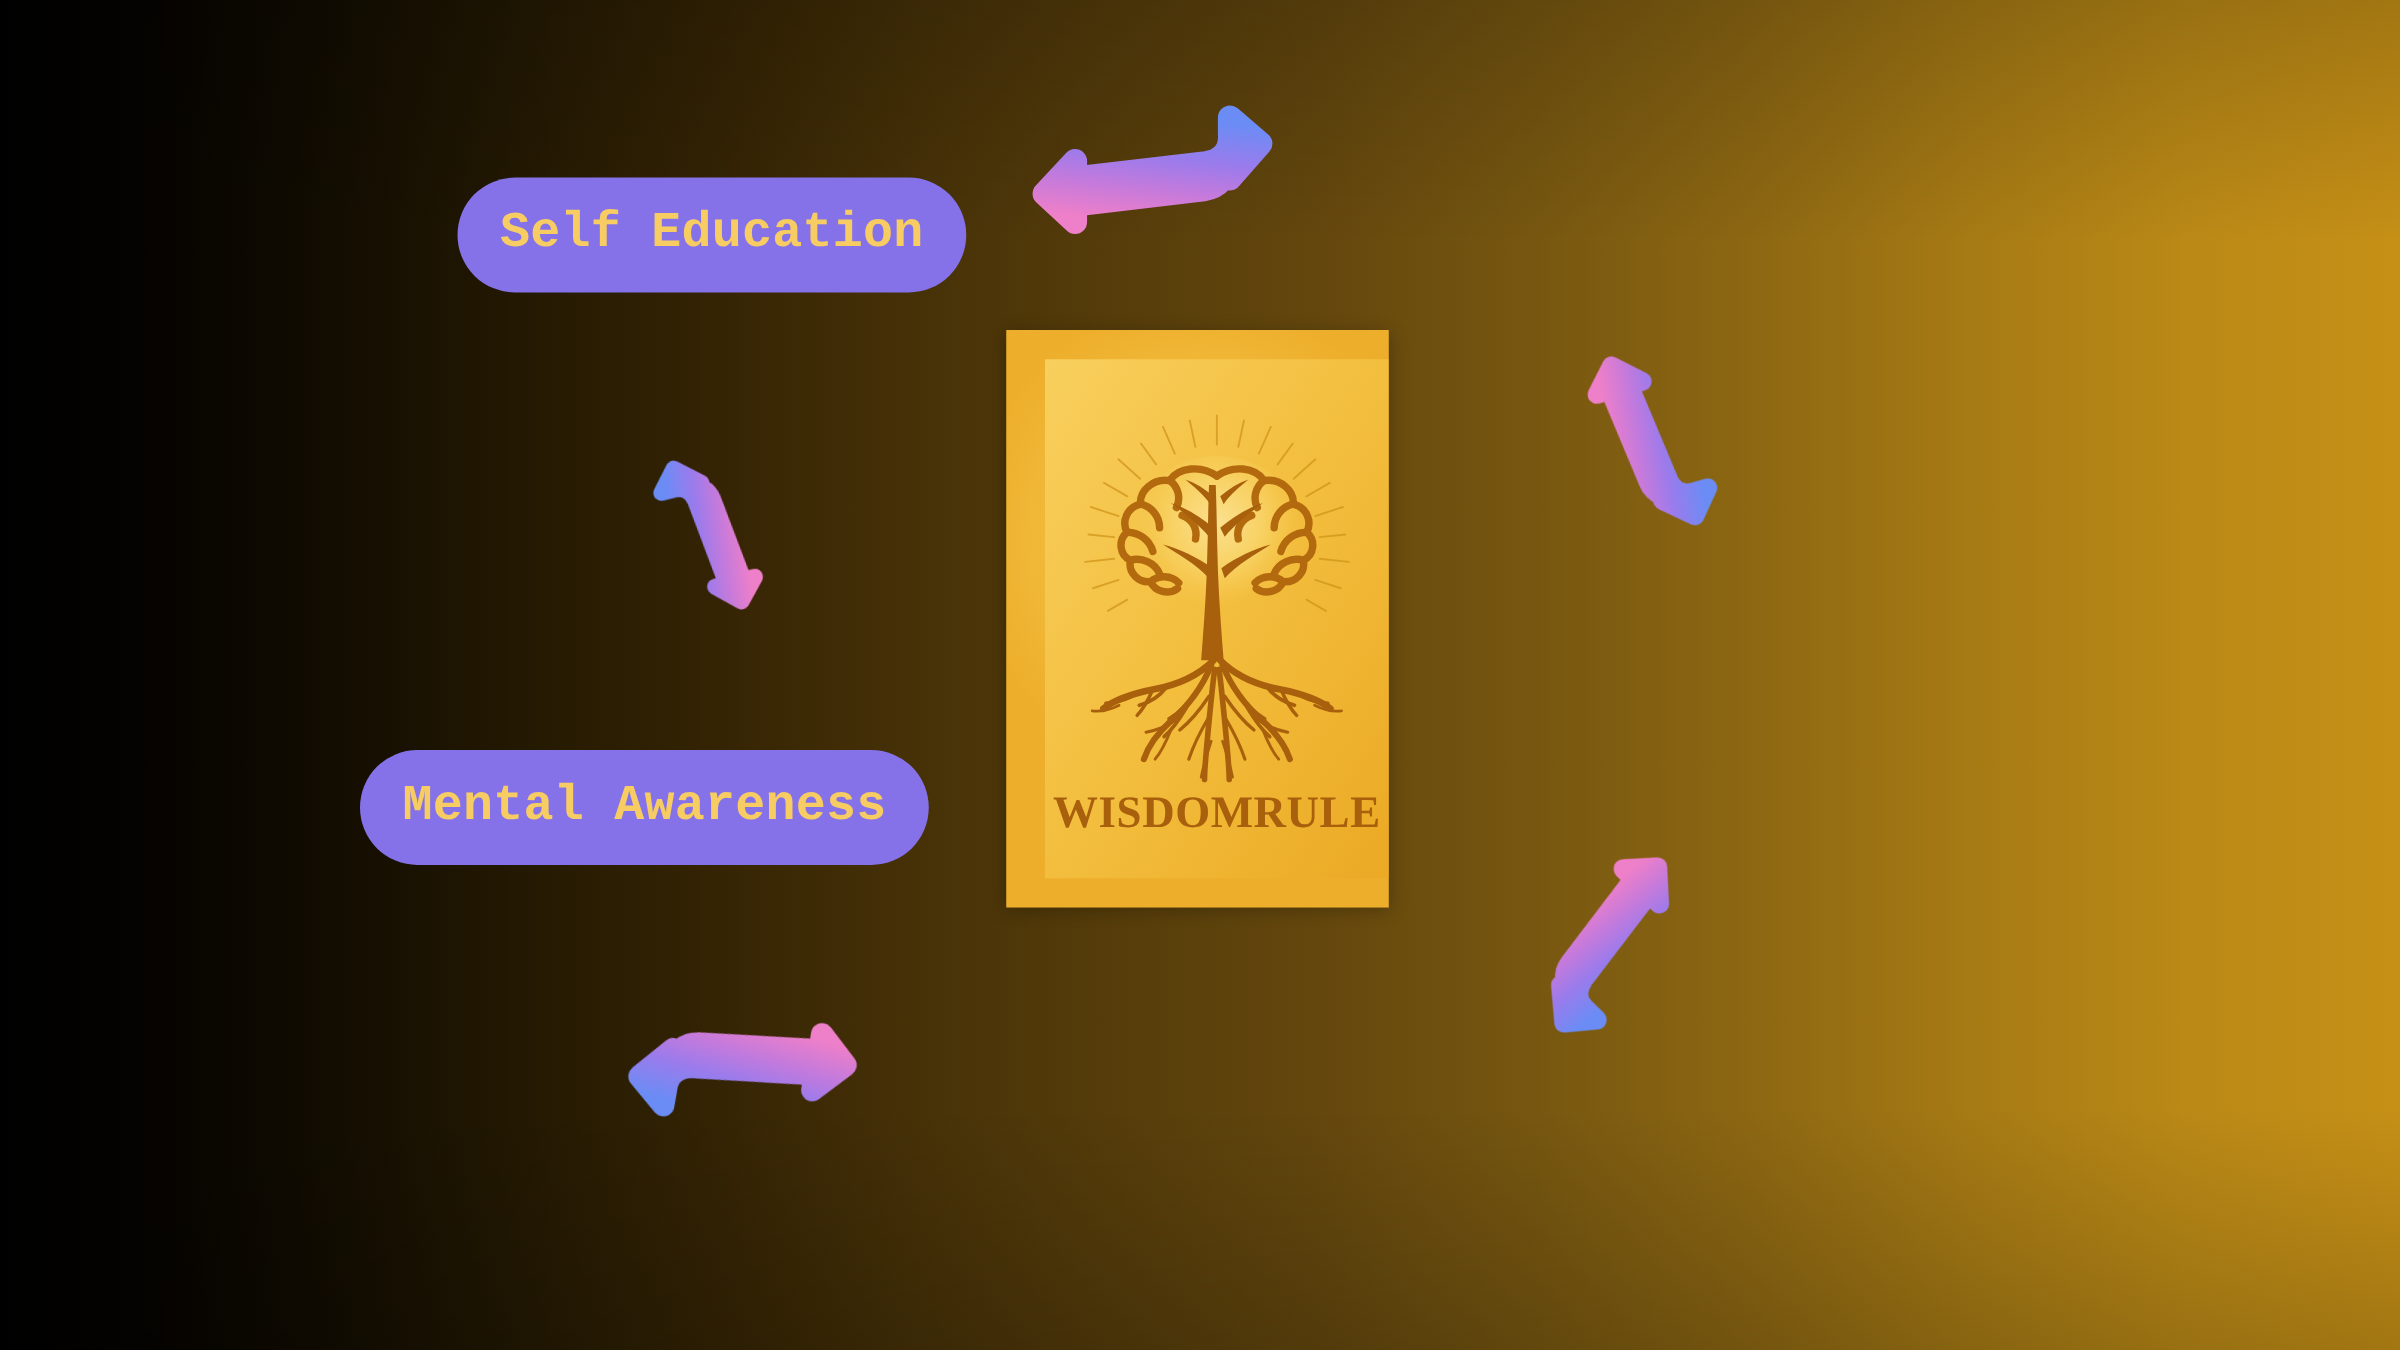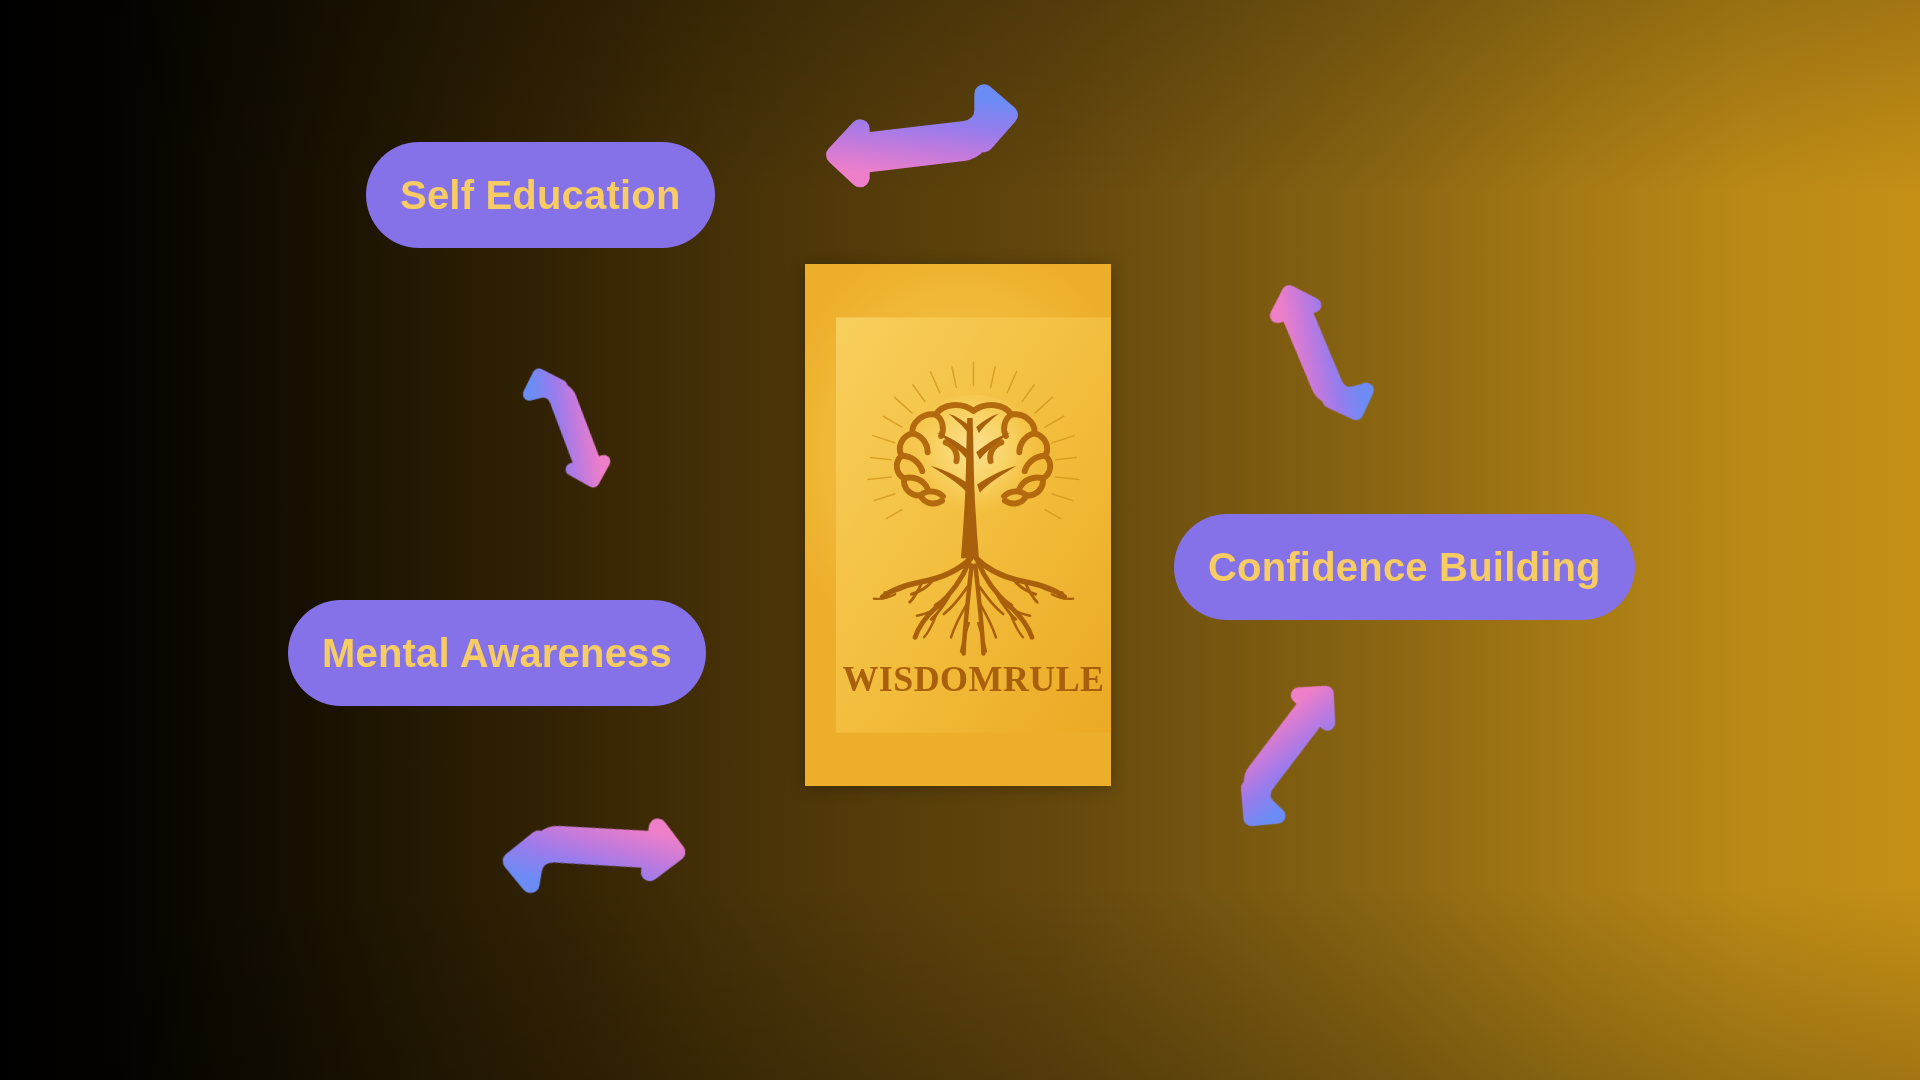--- a/index.html
+++ b/index.html
@@ -42,43 +42,44 @@
     pointer-events:none;
   }
 
   
   .pill{
     position:absolute;
     display:flex; align-items:center; justify-content:center;
     background:#8672E8;
     border-radius:999px;
     padding:0 34px;
-    height:106px;
+    height:92px;
     white-space:nowrap;
     z-index:5;
+    font-family:Liberation Mono, monospace;
   }
   .pill .pill-label{
     font-size:40px;
     font-weight:bold;
     color:#F6CC63;
     letter-spacing:.2px;
     line-height:1;
   }
 
   #pill-self-education   { left:366px;  top:142px; }
   #pill-self-discipline  { left:1110px; top:120px; }
   #pill-confidence       { left:1174px; top:514px; }
   #pill-self-awareness   { left:783px;  top:818px; }
   #pill-mental-wellness  { left:288px;  top:600px; }
 
   
   #logo-card{
     position:absolute;
     left:805px; top:264px;
-    width:306px; height:522px;
+    width:306px; height:462px;
     z-index:4;
     background:
       radial-gradient(ellipse 60% 42% at 50% 36%, #FAD979 0%, #F7CE5C 30%, #F2BB3C 58%, #EDAE2B 100%);
     box-shadow:0 2px 14px rgba(0,0,0,.28);
     overflow:hidden;
     padding-left:31px;
   }
   #logo-card svg{ display:block; width:100%; height:100%; }
 
   
@@ -275,22 +276,19 @@
     <svg viewBox="0 0 266 140">
         <use href="#dblArrow"></use>
       </svg>
   </div>
 
   <div class="pill" id="pill-self-education">
     <span class="pill-label">Self Education</span>
   </div>
 
 
-  <div class="pill" id="pill-confidence">
-    <span class="pill-label">Confidence Building</span>
-  </div>
 
 
   <div class="pill" id="pill-mental-wellness">
     <span class="pill-label">Mental Awareness</span>
   </div>
 
 </div>
 
 </body></html>

